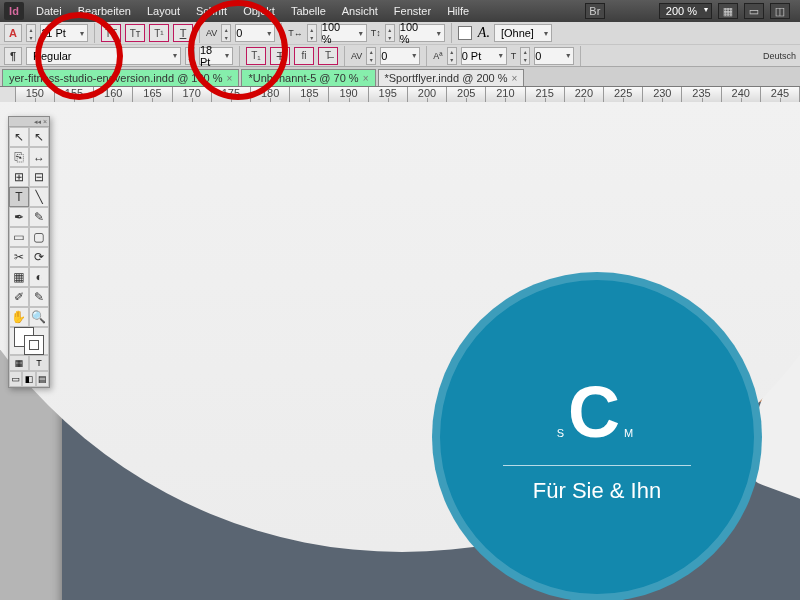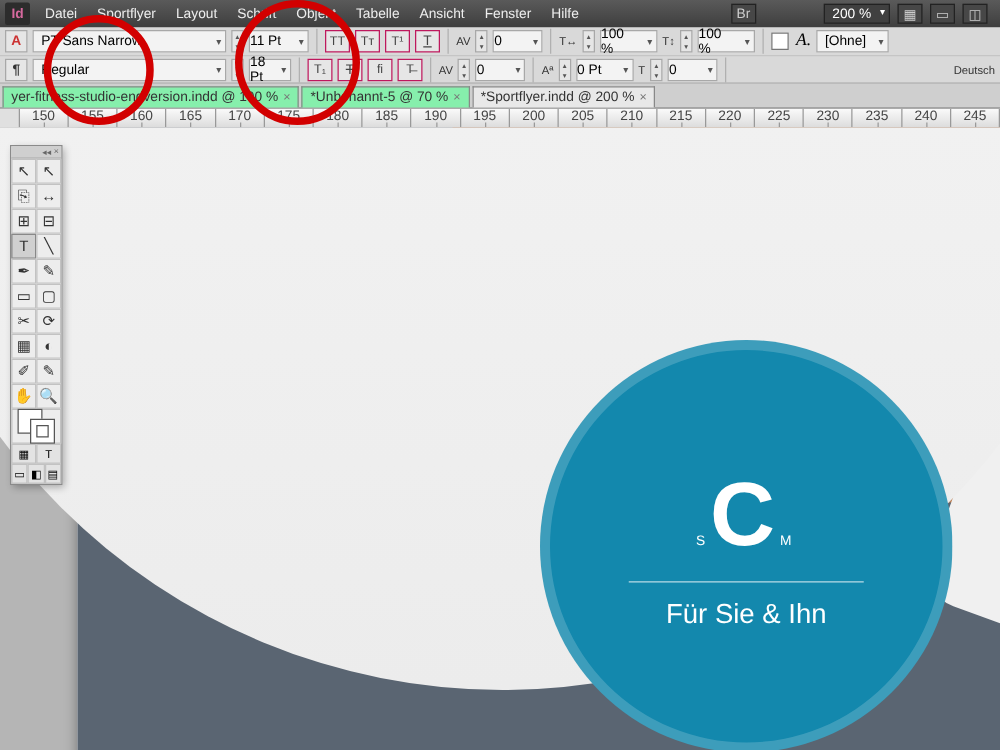--- a/index.html
+++ b/index.html
@@ -77,42 +77,41 @@
 
 
 .redring{ position:absolute; border:6px solid #d20000; border-radius:50%; pointer-events:none; z-index:50;}
 </style>
 </head>
 <body>
 
 <div class="menubar">
   <div class="appicon">Id</div>
   <div class="mi">Datei</div>
-  <div class="mi">Sportflyer</div>
+  <div class="mi">Bearbeiten</div>
   <div class="mi">Layout</div>
   <div class="mi">Schrift</div>
   <div class="mi">Objekt</div>
   <div class="mi">Tabelle</div>
   <div class="mi">Ansicht</div>
   <div class="mi">Fenster</div>
   <div class="mi">Hilfe</div>
   <div class="sep"></div>
   <div class="right">
     <div class="ricon">Br</div>
     <div class="zoomfield">200 %</div>
     <div class="ricon">▦</div>
     <div class="ricon">▭</div>
     <div class="ricon">◫</div>
   </div>
 </div>
 
 <div class="ctrl">
   <div class="ctrl-row">
     <div class="Aicon">A</div>
-    <div class="chip dd fontbox">PT Sans Narrow</div>
     <div class="spinbtns">
         <div>▴</div>
         <div>▾</div>
       </div>
     <div class="chip spin" style="width:48px">11 Pt</div>
     <div class="vsep"></div>
     <div class="ibtn">TT</div>
     <div class="ibtn">Tᴛ</div>
     <div class="ibtn">T¹</div>
     <div class="ibtn">

